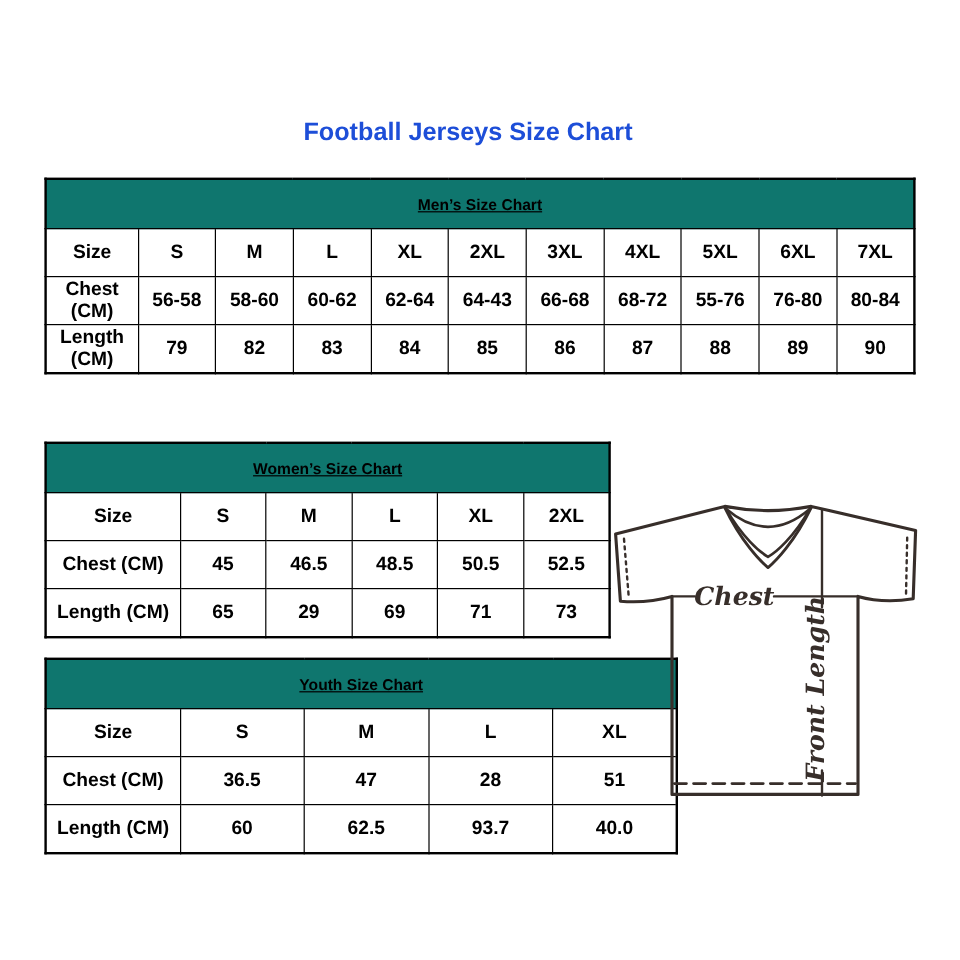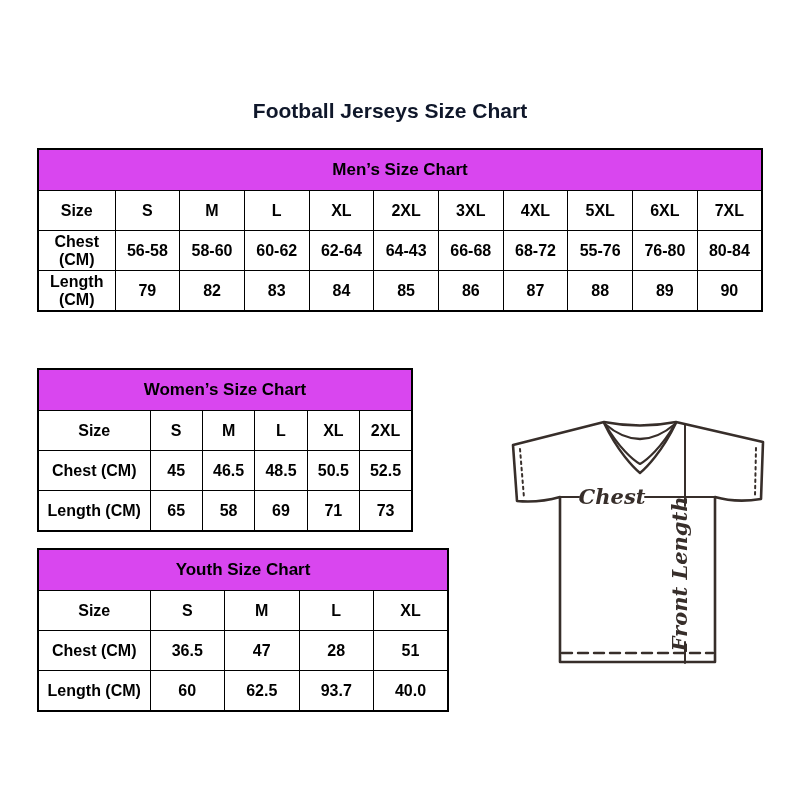--- a/index.html
+++ b/index.html
@@ -1,29 +1,29 @@
 <!DOCTYPE html>
 <html><head>
 <meta charset="utf-8">
 <style>
   html,body{margin:0;padding:0;background:#ffffff;}
   .page{position:relative;width:800px;height:800px;background:#ffffff;overflow:hidden;
         font-family:"Liberation Sans",sans-serif;color:#000;}
   .title{position:absolute;top:99px;left:0;width:780px;text-align:center;margin:0;
-         font-family:"Liberation Sans",sans-serif;font-weight:bold;font-size:21px;color:#0f172a;}
+         font-family:"Liberation Sans",sans-serif;font-weight:bold;font-size:21px;color:#1d4ed8;}
   table.tbl{position:absolute;border-collapse:collapse;table-layout:fixed;
             background:#fff;border:2.5px solid #000;}
   table.tbl th,table.tbl td{border:1.5px solid #000;text-align:center;vertical-align:middle;
             padding:0;font-family:"Liberation Sans",sans-serif;font-weight:bold;color:#000;}
   table.tbl td{height:39px;font-size:16px;}
-  th.band{background:#d946ef;height:40px;font-size:17px;}
+  th.band{background:#0f766e;height:40px;font-size:13px;text-decoration:underline;}
   #men{left:37px;top:148px;width:726px;}
   #men col.c0{width:77px;}
-  #women{left:37px;top:368px;width:376px;}
-  #youth{left:37px;top:548px;width:412px;border-radius:30px;}
+  #women{left:37px;top:368px;width:472px;}
+  #youth{left:37px;top:548px;width:528px;border-radius:30px;}
   #women col.c0,#youth col.c0{width:112px;}
   .jersey{position:absolute;left:505px;top:408px;width:272px;height:272px;}
   .jline{stroke:#372e2a;fill:none;stroke-linejoin:round;stroke-linecap:round;}
   .jtext{font-family:"DejaVu Serif",serif;font-style:italic;font-weight:bold;
          font-size:21px;fill:#372e2a;}
 </style>
 </head>
 <body>
 
 <div class="page">
@@ -102,21 +102,21 @@
       <td>Chest (CM)</td>
       <td>45</td>
       <td>46.5</td>
       <td>48.5</td>
       <td>50.5</td>
       <td>52.5</td>
     </tr>
     <tr>
       <td>Length (CM)</td>
       <td>65</td>
-      <td>58</td>
+      <td>29</td>
       <td>69</td>
       <td>71</td>
       <td>73</td>
     </tr>
   </tbody>
     </table>
 
   <table class="tbl" id="youth">
     <colgroup>
         <col class="c0">

